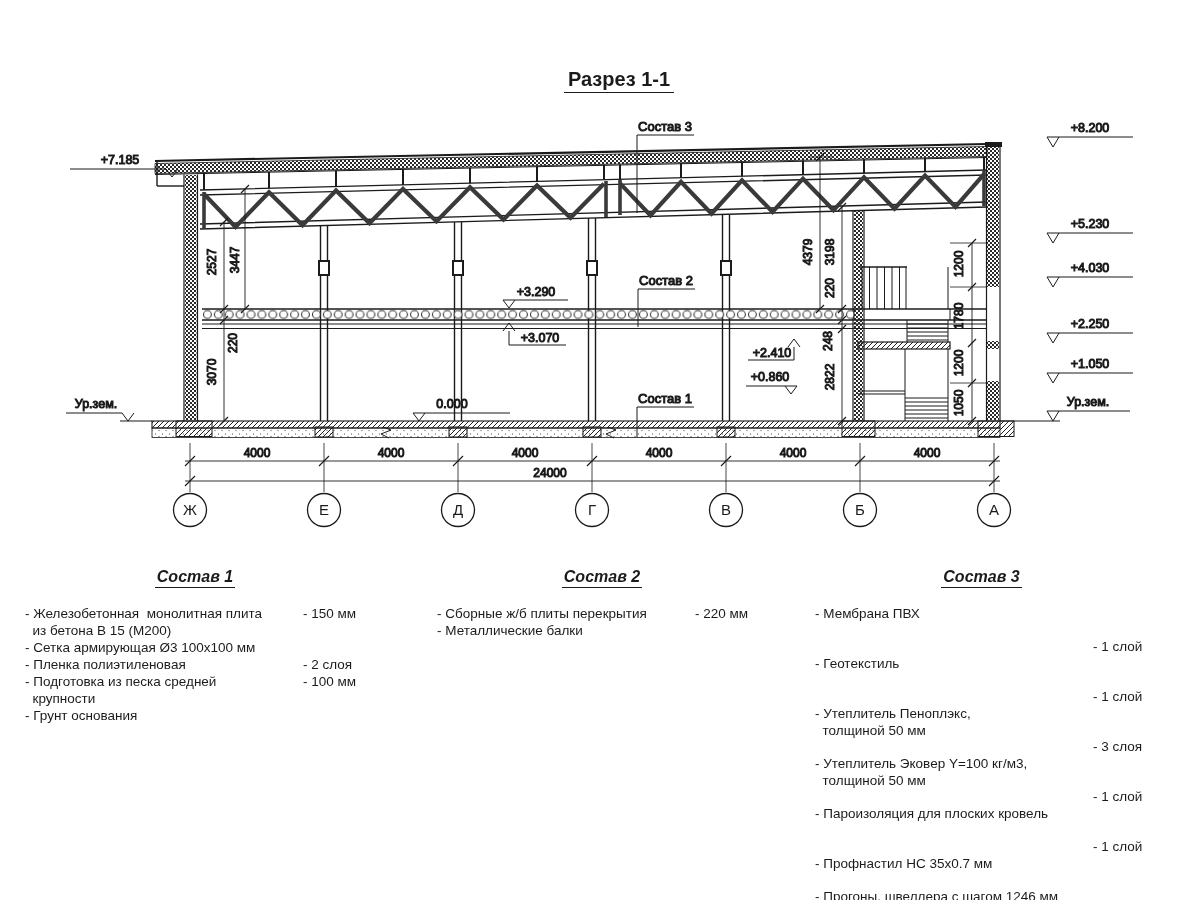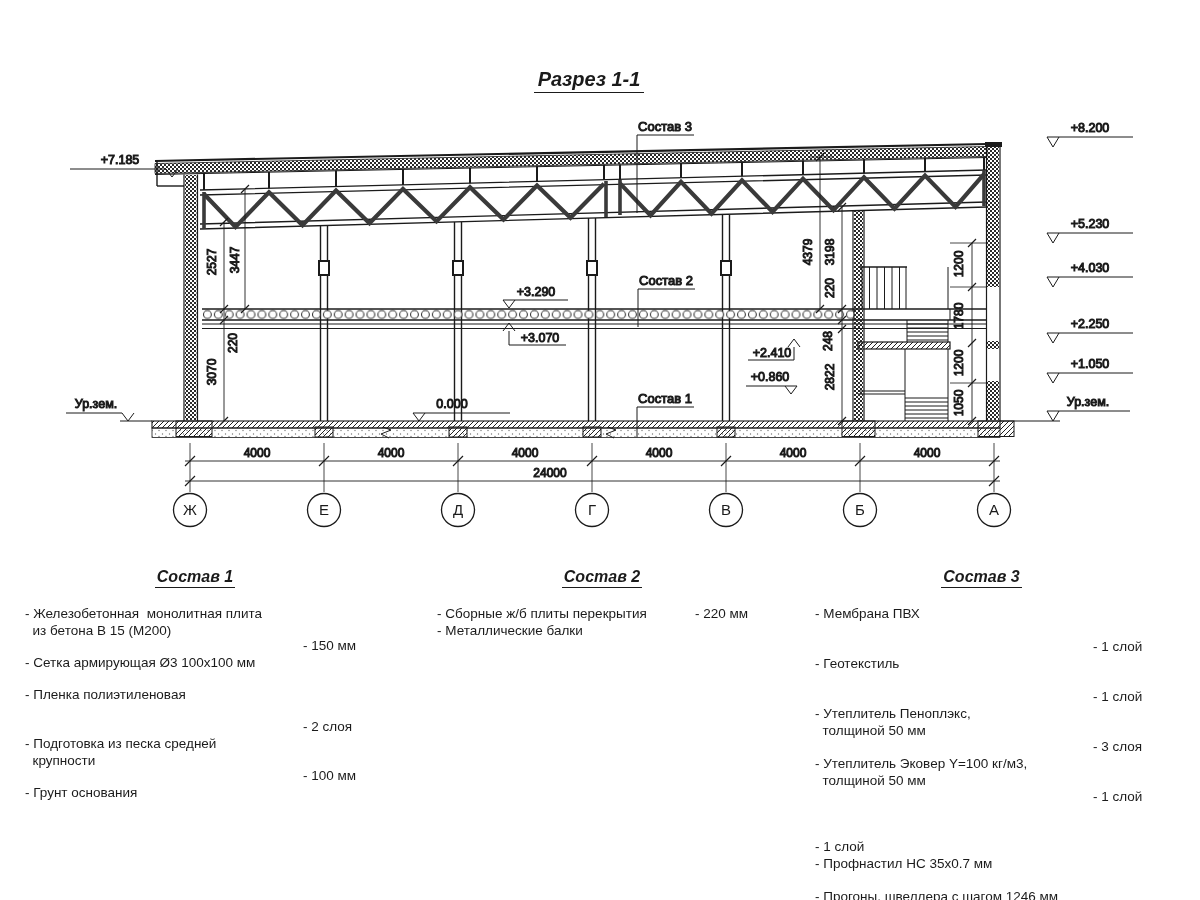--- a/index.html
+++ b/index.html
@@ -4,30 +4,30 @@
 <style>
   html,body{margin:0;padding:0;background:#fff;}
   #page{position:relative;width:1200px;height:900px;background:#ffffff;overflow:hidden;
         font-family:"Liberation Sans", sans-serif;color:#1b1b1b;}
   svg{position:absolute;left:0;top:0;}
   svg text{fill:#1b1b1b;font-family:"Liberation Sans", sans-serif;}
   .dim{font-size:12px;}
   .lvl{font-size:12.5px;}
   .axis{font-size:15px;}
   .call{font-size:13px;}
-  .page-title{position:absolute;left:489px;top:68px;width:200px;text-align:center;
-      font-size:20px;font-style:italic;font-weight:600;}
+  .page-title{position:absolute;left:519px;top:68px;width:200px;text-align:center;
+      font-size:20px;font-weight:600;}
   .page-title span{border-bottom:1.6px solid #1b1b1b;padding:0 4px 2px 4px;}
   .legend{position:absolute;font-size:13.5px;line-height:17px;}
   .legend .lg-title{text-align:center;font-size:16px;font-style:italic;font-weight:600;margin-bottom:20px;}
   .legend .lg-title span{border-bottom:1.4px solid #1b1b1b;padding:0 2px 2px 2px;}
   .lg-row{display:flex;align-items:flex-start;}
   .lg-text{white-space:pre-wrap;flex:1;}
   .lg-val{white-space:nowrap;}
-  #legend1{left:25px;top:568px;width:340px;} #legend1 .lg-val{width:62px;margin-top:32px;}
+  #legend1{left:25px;top:568px;width:340px;} #legend1 .lg-val{width:62px;}
   #legend2{left:437px;top:568px;width:330px;} #legend2 .lg-val{width:72px;}
   #legend3{left:815px;top:568px;width:333px;} #legend3 .lg-val{width:55px;margin-top:33px;}
 </style>
 </head>
 <body>
 
 <div id="page">
 
   <div class="page-title">
     <span>Разрез 1-1</span>
@@ -275,20 +275,21 @@
       <div class="lg-text">- Утеплитель Пеноплэкс,
   толщиной 50 мм</div>
       <div class="lg-val">- 3 слоя</div>
     </div>
     <div class="lg-row">
       <div class="lg-text">- Утеплитель Эковер Y=100 кг/м3,
   толщиной 50 мм</div>
       <div class="lg-val">- 1 слой</div>
     </div>
     <div class="lg-row">
+      <div class="lg-text">- Пароизоляция для плоских кровель</div>
       <div class="lg-val">- 1 слой</div>
     </div>
     <div class="lg-row">
       <div class="lg-text">- Профнастил НС 35х0.7 мм</div>
       <div class="lg-val"></div>
     </div>
     <div class="lg-row">
       <div class="lg-text">- Прогоны, швеллера с шагом 1246 мм</div>
       <div class="lg-val"></div>
     </div>

